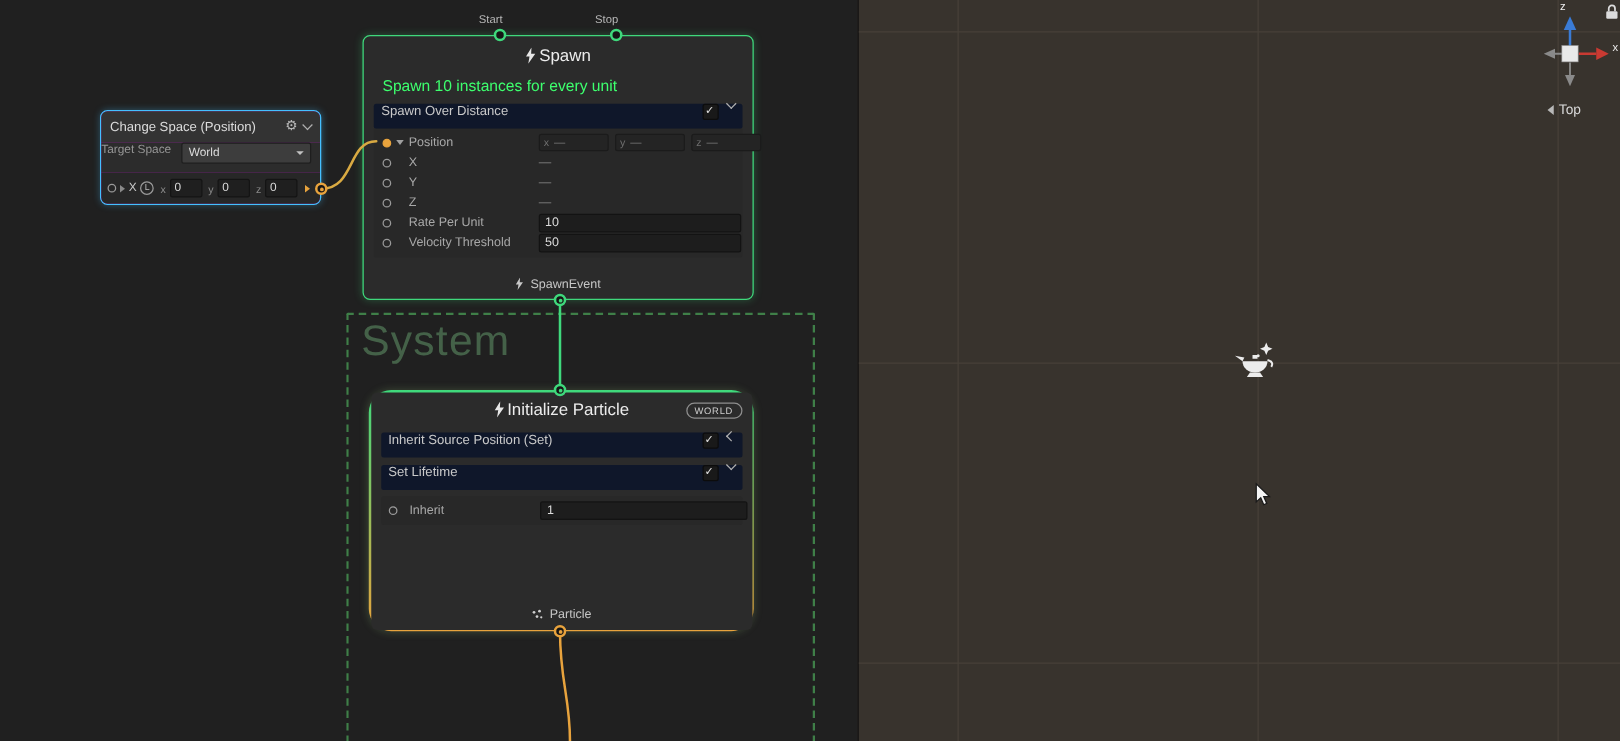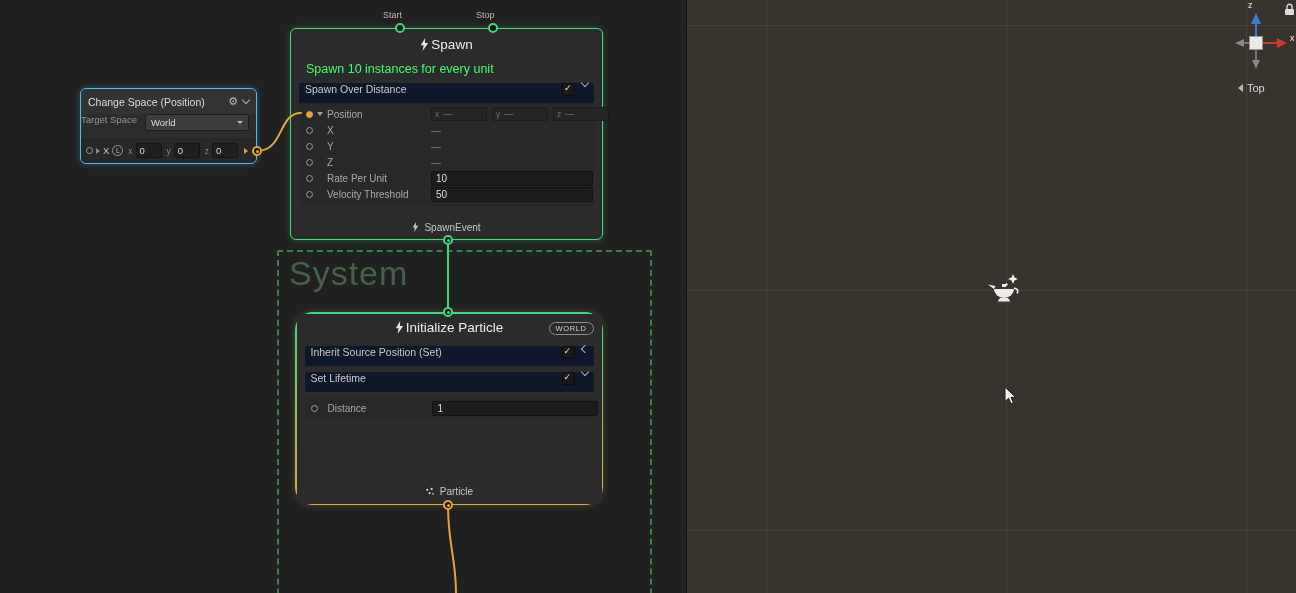--- a/index.html
+++ b/index.html
@@ -233,21 +233,21 @@
           <span class="chev left"></span>
         </div>
         <div class="block-header mt">
           <span class="block-title">Set Lifetime</span>
           <span class="checkbox"></span>
           <span class="chev down"></span>
         </div>
         <div class="strip single">
           <div class="irow">
             <span class="dport"></span>
-            <span class="plabel" style="margin-left:6px">Distance</span>
+            <span class="plabel" style="margin-left:6px">Inherit</span>
             <span class="ifield">1</span>
           </div>
         </div>
         <div class="ctx-footer">
           <svg class="particle-icon" viewBox="0 0 10 10">
             <circle cx="2.2" cy="2.8" r="1.1" fill="#cfcfcf"></circle>
               <circle cx="6.6" cy="1.9" r="1.1" fill="#cfcfcf"></circle>
             <circle cx="4.6" cy="6.2" r="1.1" fill="#cfcfcf"></circle>
               <circle cx="8" cy="6.8" r="0.9" fill="#cfcfcf"></circle>
           </svg>

